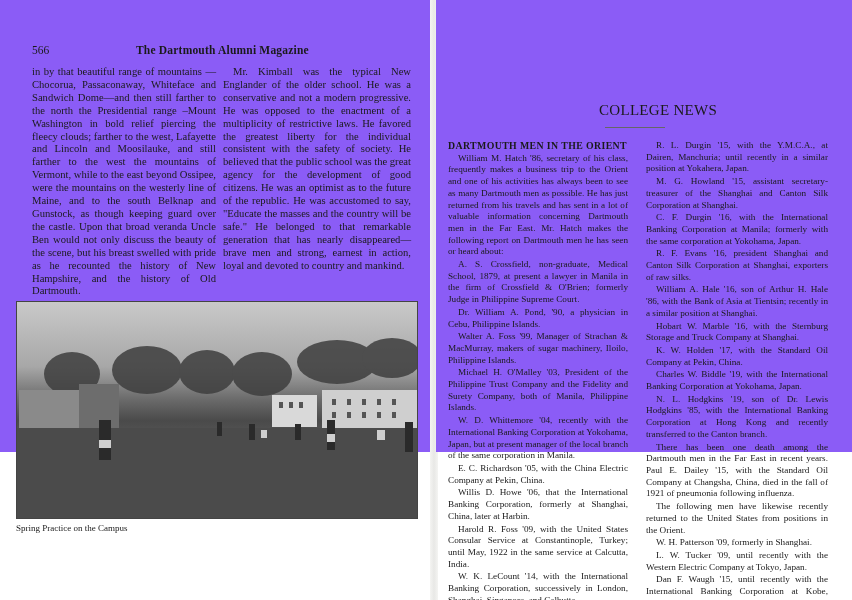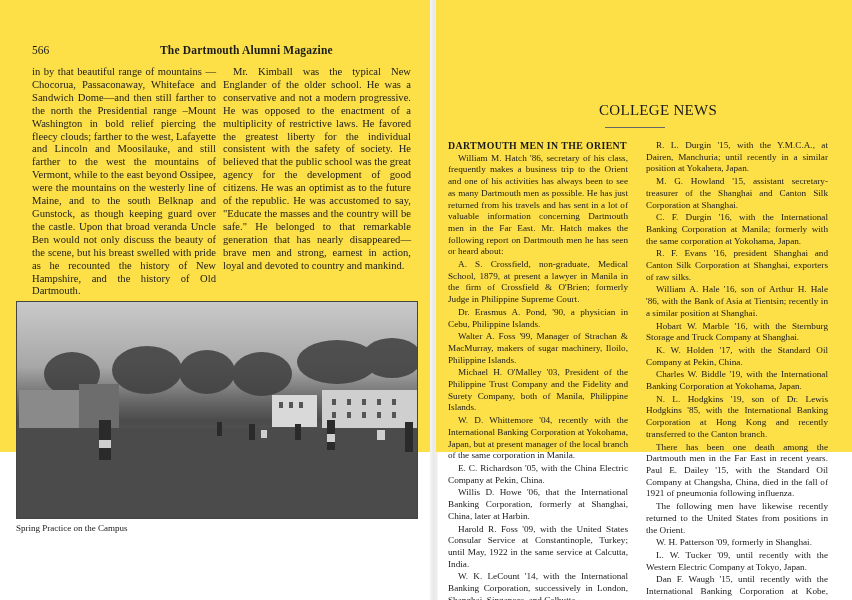--- a/index.html
+++ b/index.html
@@ -1,25 +1,25 @@
 <!DOCTYPE html>
 <html><head>
 <meta charset="utf-8">
 <style>
   html, body { margin:0; padding:0; }
   body { width:852px; height:600px; background:#ffffff; position:relative; overflow:hidden;
          font-family:"Liberation Serif","DejaVu Serif",serif; color:#1a1a1a; }
-  .page { position:absolute; top:0; height:452px; background:#fde047; }
+  .page { position:absolute; top:0; height:452px; background:#8b5cf6; }
   .left-page { left:0; width:432px; }
   .right-page { left:436px; width:416px; }
   .gutter { position:absolute; left:430px; top:0; width:8px; height:600px;
             background:linear-gradient(90deg,#f4f4f2,#e8e8e6,#f4f4f2); }
   .running-head { position:absolute; top:44px; left:32px; width:380px; font-size:11.5px; }
   .page-num { position:absolute; left:0; top:0; }
-  .mag-title { position:absolute; left:104px; top:0; font-weight:bold; letter-spacing:0.2px;margin-left:24px; }
+  .mag-title { position:absolute; left:104px; top:0; font-weight:bold; letter-spacing:0.2px; }
   .col { position:absolute; font-size:10.6px; line-height:12.9px; text-align:justify; }
   .col p { margin:0; text-indent:0; }
   .col p.indent { text-indent:10px; }
   .l-col1 { left:32px; top:66px; width:184px; }
   .l-col2 { left:223px; top:66px; width:188px; }
   .photo { position:absolute; left:16px; top:301px; width:400px; height:216px;
            border:1px solid #444; overflow:hidden;
            background:linear-gradient(180deg,#c9c9c9 0%,#a7a7a7 30%,#6b6b6b 45%,#4a4a4a 55%,#555 62%,#3b3b3b 100%); }
   .photo svg { position:absolute; left:0; top:0; }
   .caption { position:absolute; left:16px; top:523px; width:400px; text-align:left; font-size:9px; }
@@ -103,21 +103,21 @@
 
 <div class="page right-page"></div>
 
 <div class="section-title">COLLEGE NEWS</div>
 <div class="title-rule"></div>
 
 <div class="col r-col r-col1">
   <p class="subhead">DARTMOUTH MEN IN THE ORIENT</p>
   <p class="indent">William M. Hatch '86, secretary of his class, frequently makes a business trip to the Orient and one of his activities has always been to see as many Dartmouth men as possible. He has just returned from his travels and has sent in a lot of valuable information concerning Dartmouth men in the Far East. Mr. Hatch makes the following report on Dartmouth men he has seen or heard about:</p>
   <p class="indent">A. S. Crossfield, non-graduate, Medical School, 1879, at present a lawyer in Manila in the firm of Crossfield &amp; O'Brien; formerly Judge in Philippine Supreme Court.</p>
-  <p class="indent">Dr. Erasmus A. Pond, '90, a physician in Cebu, Philippine Islands.</p>
+  <p class="indent">Dr. William A. Pond, '90, a physician in Cebu, Philippine Islands.</p>
   <p class="indent">Walter A. Foss '99, Manager of Strachan &amp; MacMurray, makers of sugar machinery, Iloilo, Philippine Islands.</p>
   <p class="indent">Michael H. O'Malley '03, President of the Philippine Trust Company and the Fidelity and Surety Company, both of Manila, Philippine Islands.</p>
   <p class="indent">W. D. Whittemore '04, recently with the International Banking Corporation at Yokohama, Japan, but at present manager of the local branch of the same corporation in Manila.</p>
   <p class="indent">E. C. Richardson '05, with the China Electric Company at Pekin, China.</p>
   <p class="indent">Willis D. Howe '06, that the International Banking Corporation, formerly at Shanghai, China, later at Harbin.</p>
   <p class="indent">Harold R. Foss '09, with the United States Consular Service at Constantinople, Turkey; until May, 1922 in the same service at Calcutta, India.</p>
   <p class="indent">W. K. LeCount '14, with the International Banking Corporation, successively in London, Shanghai, Singapore, and Calbutta.</p>
 
 </div>
 

